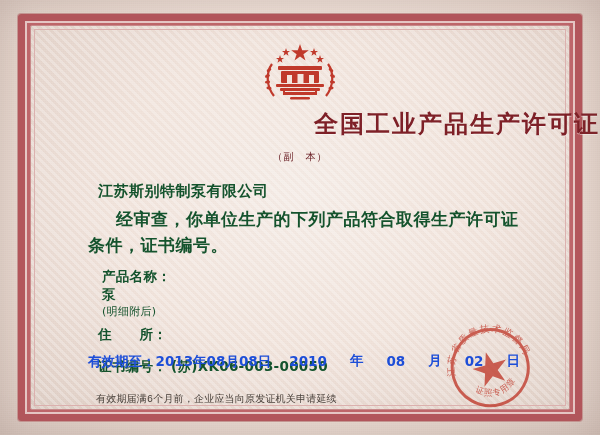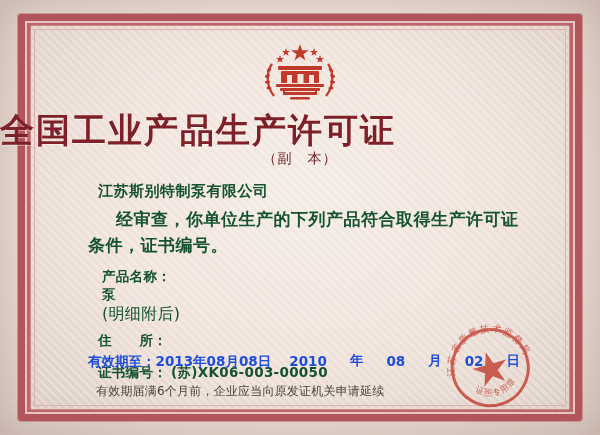--- a/index.html
+++ b/index.html
@@ -92,36 +92,36 @@
     height: 62px;
   }
   .emblem svg { display: block; }
 
   
   .title {
     position: absolute;
     left: 0;
     right: 0;
     top: 108px;
-    text-align: left;
+    text-align: right;
     color: #7e2027;
-    font-size: 34px;
+    font-size: 24px;
     font-weight: bold;
     letter-spacing: 2px;
     font-family: "DejaVu Sans", "Liberation Sans", sans-serif;
     text-shadow: 0 1px 0 rgba(255,255,255,0.45);
   }
   .subtitle {
     position: absolute;
     left: 0;
     right: 0;
     top: 150px;
     text-align: center;
     color: #6b2026;
-    font-size: 14px;
+    font-size: 10px;
     letter-spacing: 1px;
   }
 
   
   .body {
     position: absolute;
     left: 88px;
     right: 74px;
     top: 182px;
     color: #14532d;
@@ -149,21 +149,21 @@
     letter-spacing: .3px;
   }
   .field .lab {
     white-space: nowrap;
   }
   .field .val {
     margin-left: 4px;
     font-weight: bold;
   }
   .field .small {
-    font-size: 16px;
+    font-size: 11px;
     font-weight: normal;
   }
   .row-product { margin-top: 2px; flex-direction: column; }
 
   
   .dateline {
     position: absolute;
     left: 88px;
     right: 70px;
     top: 352px;
@@ -182,24 +182,25 @@
     display: flex;
     align-items: center;
     gap: 20px;
     padding-right: 10px;
   }
   .dateline .issue .num { margin: 0 3px; }
 
   .footnote {
     position: absolute;
     left: 96px;
-    top: 383px;
-    font-size: 12px;
+    top: 392px;
+    font-size: 10px;
     color: #4a423c;
     letter-spacing: .2px;
+    font-family: Liberation Mono, monospace;
   }
 
   
   .seal {
     position: absolute;
     right: 62px;
     top: 318px;
     width: 98px;
     height: 98px;
     opacity: .78;

